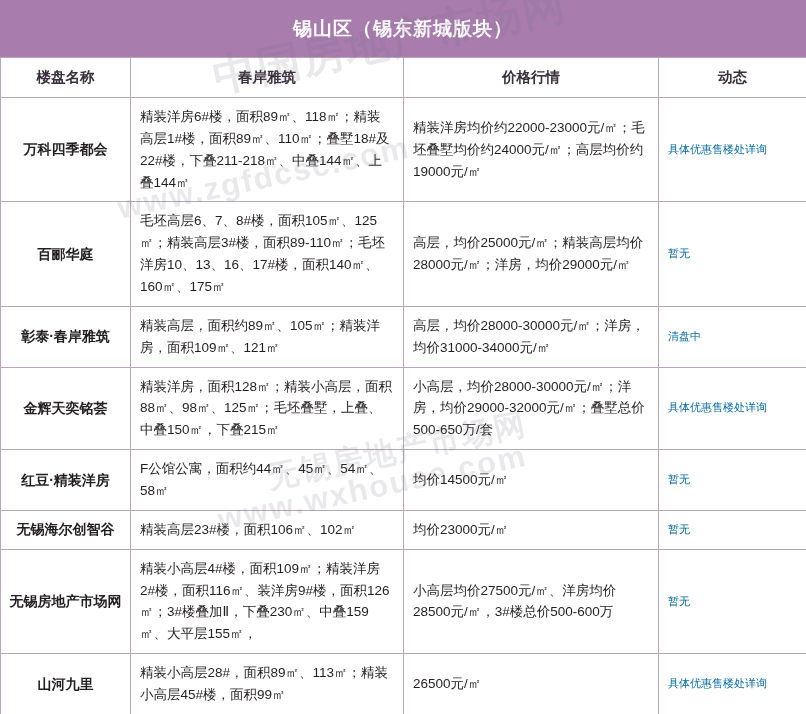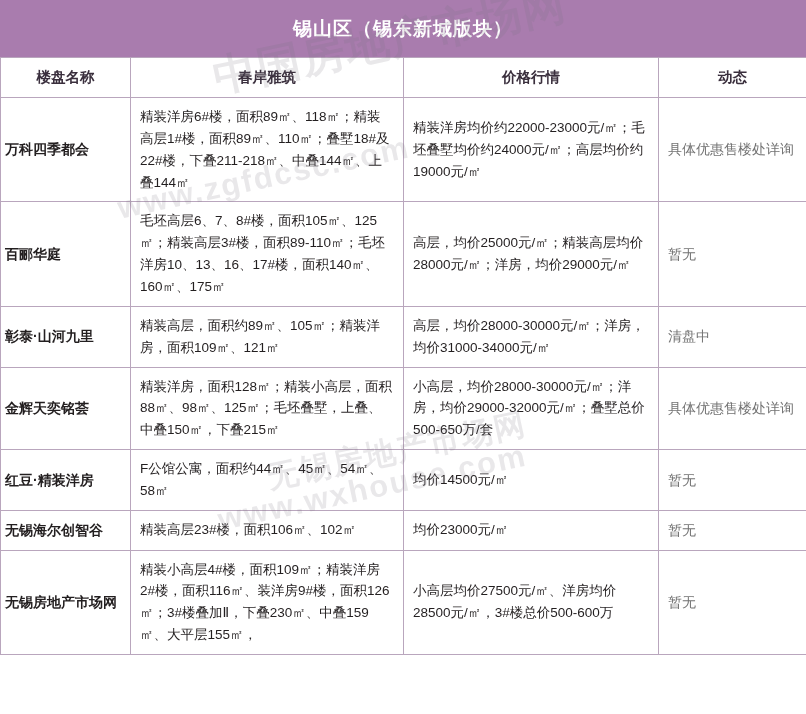--- a/index.html
+++ b/index.html
@@ -93,40 +93,41 @@
     font-weight: bold;
     color: #3a2f3d;
     text-align: center;
   }
   col.c1 { width: 130px; }
   col.c2 { width: 273px; }
   col.c3 { width: 255px; }
   col.c4 { width: 148px; }
 
   td.name {
+    text-align: center;
     font-size: 14px;
     font-weight: bold;
     color: #231f20;
     padding: 6px 4px;
     line-height: 1.5;
     margin-left: 22px;
   }
   td.cell {
     font-size: 13.5px;
     line-height: 1.62;
     padding: 8px 9px;
     text-align: left;
     color: #231f20;
   }
   td.dyn {
-    font-size: 14px;
+    font-size: 11px;
     line-height: 1.62;
     padding: 8px 9px;
     text-align: left;
-    color: #737373;
+    color: #0369a1;
   }
   tbody tr { background: #ffffff; }
 </style>
 </head>
 <body>
 
 <div class="page">
 
   <div class="watermark">
     <div class="wm-text wm1">中国房地产市场网</div>
@@ -161,21 +162,21 @@
         <td class="cell">精装洋房均价约22000-23000元/㎡；毛坯叠墅均价约24000元/㎡；高层均价约19000元/㎡</td>
         <td class="dyn">具体优惠售楼处详询</td>
       </tr>
       <tr>
         <td class="name">百郦华庭</td>
         <td class="cell">毛坯高层6、7、8#楼，面积105㎡、125㎡；精装高层3#楼，面积89-110㎡；毛坯洋房10、13、16、17#楼，面积140㎡、160㎡、175㎡</td>
         <td class="cell">高层，均价25000元/㎡；精装高层均价28000元/㎡；洋房，均价29000元/㎡</td>
         <td class="dyn">暂无</td>
       </tr>
       <tr>
-        <td class="name">彰泰·山河九里</td>
+        <td class="name">彰泰·春岸雅筑</td>
         <td class="cell">精装高层，面积约89㎡、105㎡；精装洋房，面积109㎡、121㎡</td>
         <td class="cell">高层，均价28000-30000元/㎡；洋房，均价31000-34000元/㎡</td>
         <td class="dyn">清盘中</td>
       </tr>
       <tr>
         <td class="name">金辉天奕铭荟</td>
         <td class="cell">精装洋房，面积128㎡；精装小高层，面积88㎡、98㎡、125㎡；毛坯叠墅，上叠、中叠150㎡，下叠215㎡</td>
         <td class="cell">小高层，均价28000-30000元/㎡；洋房，均价29000-32000元/㎡；叠墅总价500-650万/套</td>
         <td class="dyn">具体优惠售楼处详询</td>
       </tr>
@@ -190,15 +191,21 @@
         <td class="cell">精装高层23#楼，面积106㎡、102㎡</td>
         <td class="cell">均价23000元/㎡</td>
         <td class="dyn">暂无</td>
       </tr>
       <tr>
         <td class="name">无锡房地产市场网</td>
         <td class="cell">精装小高层4#楼，面积109㎡；精装洋房2#楼，面积116㎡、装洋房9#楼，面积126㎡；3#楼叠加Ⅱ，下叠230㎡、中叠159㎡、大平层155㎡，</td>
         <td class="cell">小高层均价27500元/㎡、洋房均价28500元/㎡，3#楼总价500-600万</td>
         <td class="dyn">暂无</td>
       </tr>
+      <tr>
+        <td class="name">山河九里</td>
+        <td class="cell">精装小高层28#，面积89㎡、113㎡；精装小高层45#楼，面积99㎡</td>
+        <td class="cell">26500元/㎡</td>
+        <td class="dyn">具体优惠售楼处详询</td>
+      </tr>
     </tbody>
   </table>
 </div>
 
 </body></html>

